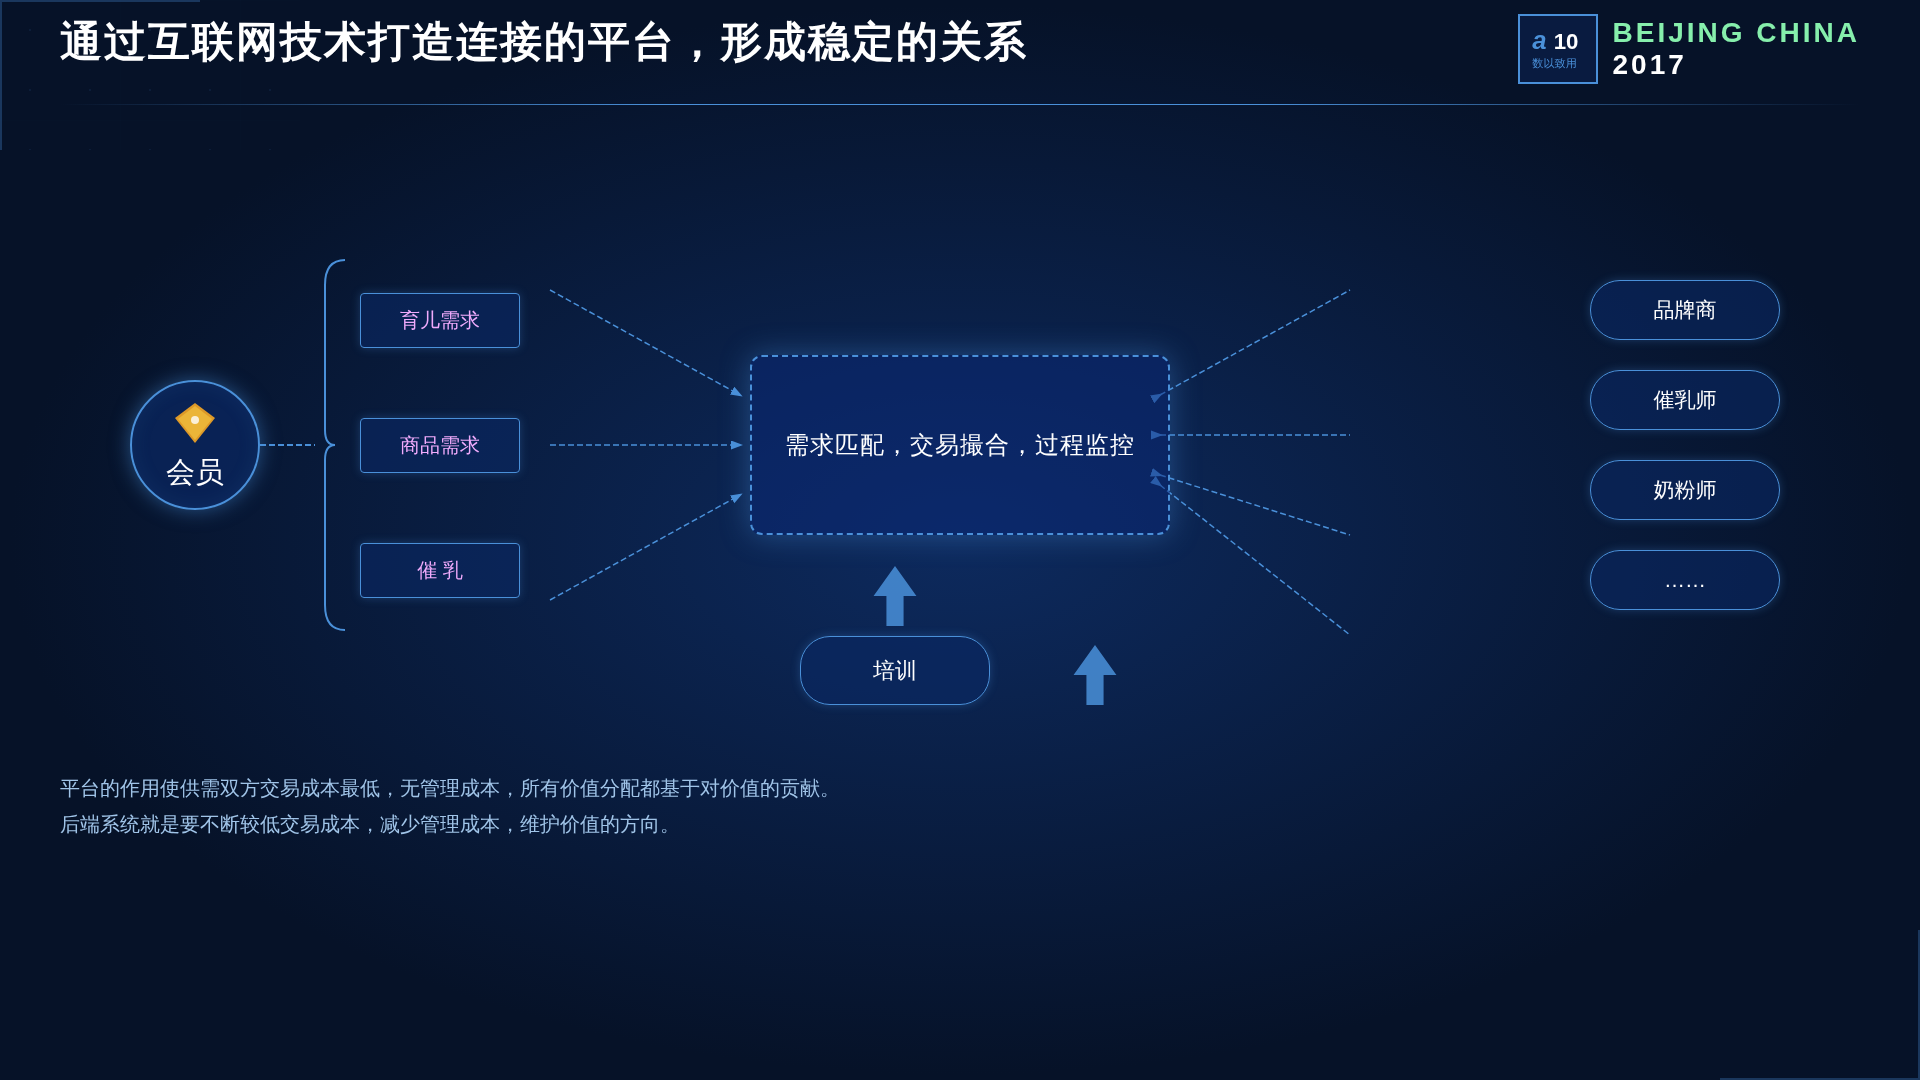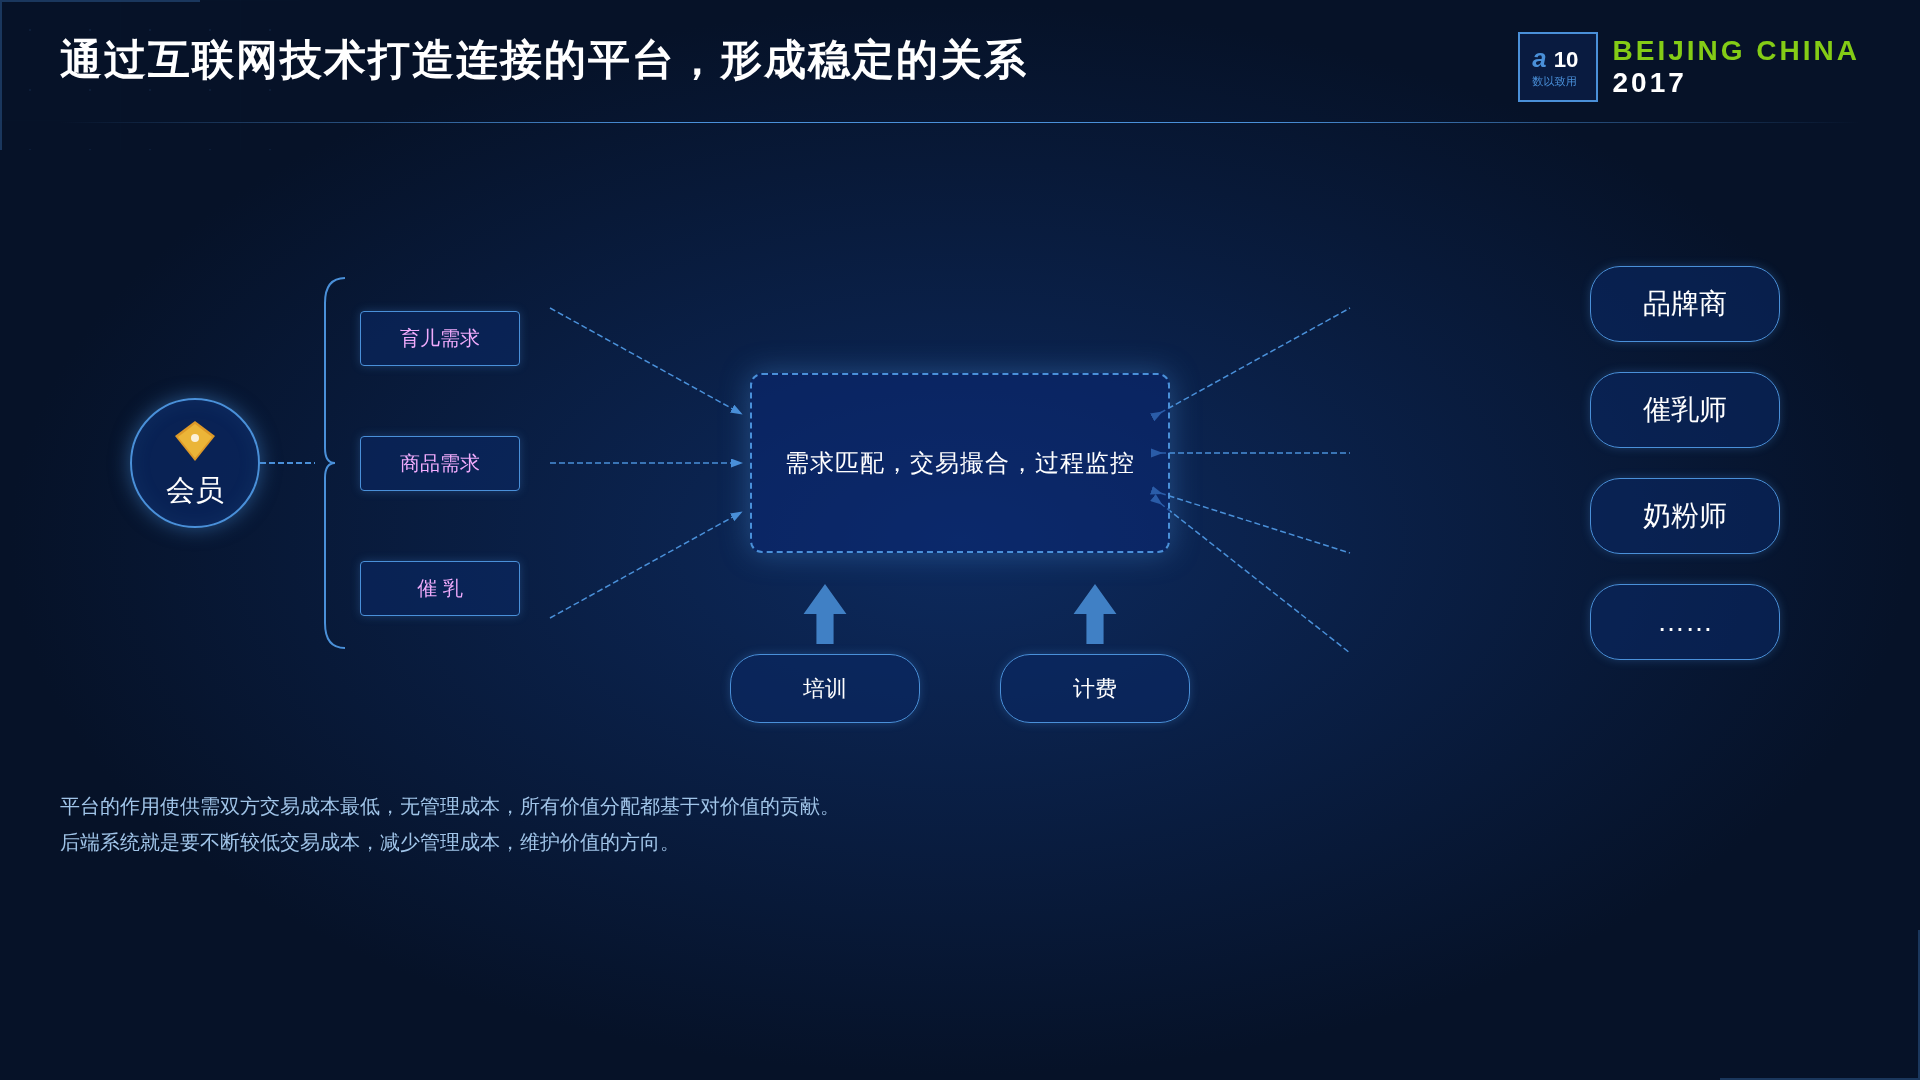--- a/index.html
+++ b/index.html
@@ -26,21 +26,21 @@
       inset: 0;
       z-index: 1;
       opacity: 0.3;
     }
 
     
     .main-container {
       position: absolute;
       inset: 0;
       z-index: 2;
-      padding: 32px 60px;
+      padding: 14px 60px;
     }
 
     
     .header {
       display: flex;
       justify-content: space-between;
       align-items: flex-start;
       margin-bottom: 20px;
     }
 
@@ -74,21 +74,21 @@
     }
 
     .logo-text-area {
       display: flex;
       flex-direction: column;
     }
 
     .logo-beijing-china {
       font-size: 28px;
       font-weight: bold;
-      color: #84cc16;
+      color: #86efac;
       letter-spacing: 3px;
     }
 
     .logo-year {
       font-size: 28px;
       font-weight: bold;
       color: #ffffff;
       letter-spacing: 3px;
     }
 
@@ -210,28 +210,28 @@
       right: 80px;
       top: 50%;
       transform: translateY(-50%);
       display: flex;
       flex-direction: column;
       gap: 30px;
     }
 
     .right-oval {
       width: 190px;
-      height: 76px;
+      height: 60px;
       border: 1.5px solid #4a90d9;
       background: rgba(10, 40, 100, 0.6);
       border-radius: 30px;
       display: flex;
       align-items: center;
       justify-content: center;
-      font-size: 28px;
+      font-size: 21px;
       color: #ffffff;
       box-shadow: 0 0 10px rgba(74, 144, 217, 0.3);
     }
 
     
     .bottom-nodes {
       position: absolute;
       bottom: 50px;
       left: 50%;
       transform: translateX(-50%);
@@ -456,21 +456,20 @@
       <div class="bottom-node-group">
         <svg class="up-arrow" viewBox="0 0 50 70" xmlns="http://www.w3.org/2000/svg">
           <polygon points="25,0 50,35 35,35 35,70 15,70 15,35 0,35" fill="#4a90d9" opacity="0.85"></polygon>
         </svg>
         <div class="bottom-oval">培训</div>
       </div>
       <div class="bottom-node-group">
         <svg class="up-arrow" viewBox="0 0 50 70" xmlns="http://www.w3.org/2000/svg">
           <polygon points="25,0 50,35 35,35 35,70 15,70 15,35 0,35" fill="#4a90d9" opacity="0.85"></polygon>
         </svg>
-        <div class="bottom-oval">计费</div>
       </div>
     </div>
 
   </div>
 
   <div class="footer-text">
     <p class="footer-line">平台的作用使供需双方交易成本最低，无管理成本，所有价值分配都基于对价值的贡献。</p>
     <p class="footer-line">后端系统就是要不断较低交易成本，减少管理成本，维护价值的方向。</p>
   </div>
 

